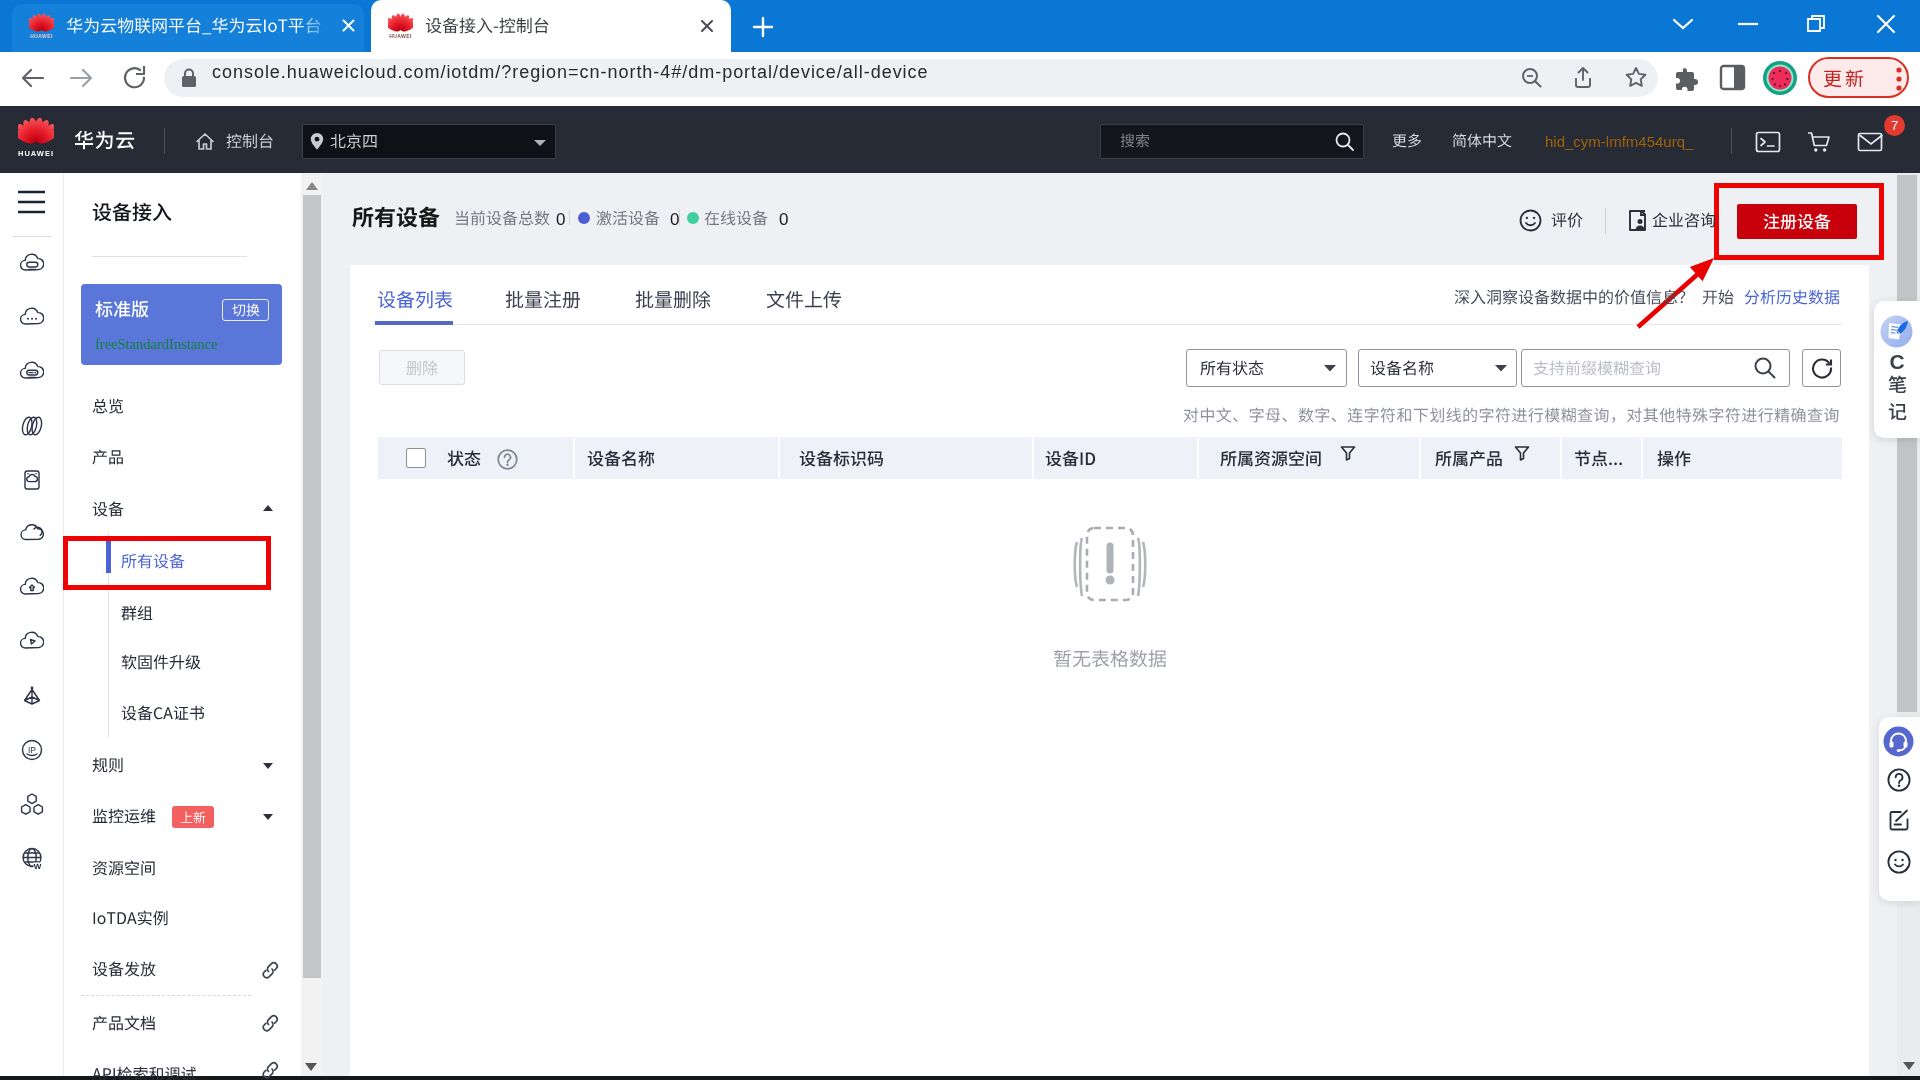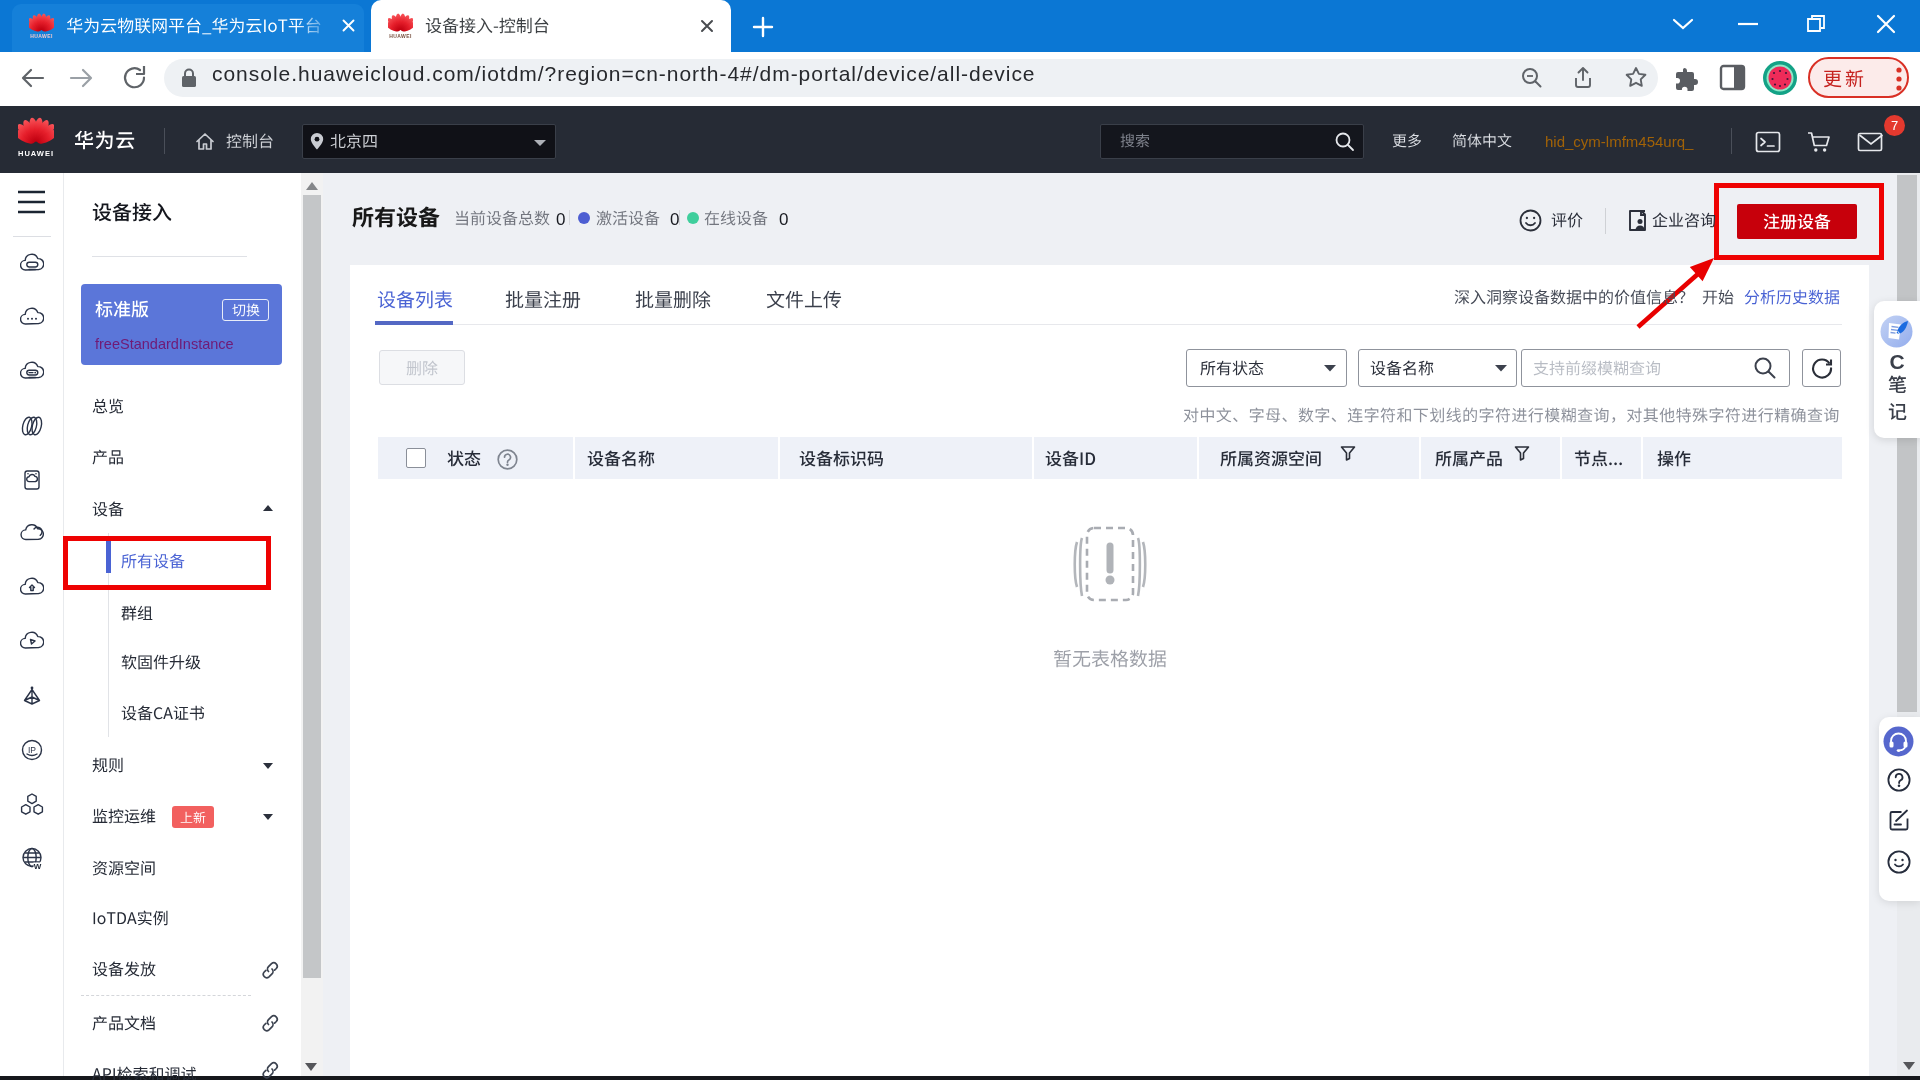--- a/index.html
+++ b/index.html
@@ -221,21 +221,21 @@
     <svg style="position:absolute;left:18px;top:62px;" width="130" height="32" viewBox="0 0 130 32">
       <path d="M25 16H6M13 8l-8 8 8 8" stroke="#5f6368" stroke-width="2.2" fill="none" stroke-linecap="round" stroke-linejoin="round"></path>
       <path d="M53 16h19M65 8l8 8-8 8" stroke="#9aa0a6" stroke-width="2.2" fill="none" stroke-linecap="round" stroke-linejoin="round"></path>
       <path d="M122 8a9.5 9.5 0 1 0 4 7.6" stroke="#5f6368" stroke-width="2.2" fill="none" stroke-linecap="round"></path>
       <path d="M126 4v8h-8" fill="none" stroke="#5f6368" stroke-width="2.2" stroke-linejoin="round"></path>
     </svg>
     <svg style="position:absolute;left:180px;top:67px;" width="18" height="22" viewBox="0 0 18 22">
       <rect x="2" y="9" width="14" height="11" rx="1.6" fill="#5f6368"></rect>
       <path d="M5 9V6.5a4 4 0 0 1 8 0V9" fill="none" stroke="#5f6368" stroke-width="2"></path>
     </svg>
-    <div style="position:absolute;left:212px;top:62px;width:1300px;height:30px;font-size:21px;color:#27292d;letter-spacing:0.97px;font-family:'Liberation Sans',sans-serif">console.huaweicloud.com/iotdm/?region=cn-north-4#/dm-portal/device/all-device</div>
+    <div style="position:absolute;left:212px;top:62px;width:1300px;height:30px;font-size:18px;color:#27292d;letter-spacing:0.97px;font-family:'Liberation Sans',sans-serif">console.huaweicloud.com/iotdm/?region=cn-north-4#/dm-portal/device/all-device</div>
     <svg style="position:absolute;left:1520px;top:66px;" width="130" height="24" viewBox="0 0 130 24">
       <circle cx="10" cy="10" r="7" fill="none" stroke="#5f6368" stroke-width="2"></circle>
       <path d="M7 10h6" stroke="#5f6368" stroke-width="1.8"></path>
       <path d="M15.5 15.5l5 5" stroke="#5f6368" stroke-width="2" stroke-linecap="round"></path>
       <path d="M56 12v7a2 2 0 0 0 2 2h10a2 2 0 0 0 2-2v-7" fill="none" stroke="#5f6368" stroke-width="1.9"></path>
       <path d="M63 14V3M58.5 6.5L63 2l4.5 4.5" fill="none" stroke="#5f6368" stroke-width="1.9" stroke-linejoin="round" stroke-linecap="round"></path>
       <path d="M116 2l2.9 5.9 6.5.9-4.7 4.6 1.1 6.4-5.8-3-5.8 3 1.1-6.4L106.6 8.8l6.5-.9z" fill="none" stroke="#5f6368" stroke-width="1.9" stroke-linejoin="round"></path>
     </svg>
     <svg style="position:absolute;left:1674px;top:66px;" width="26" height="25" viewBox="0 0 26 25">
       <path d="M10 2a3 3 0 0 1 3 3v1h5a2 2 0 0 1 2 2v5h1a3 3 0 1 1 0 6h-1v4a2 2 0 0 1-2 2h-4.5v-1.5a2.8 2.8 0 1 0-5.6 0V24H4a2 2 0 0 1-2-2v-4.5h1.2a2.8 2.8 0 1 0 0-5.6H2V8a2 2 0 0 1 2-2h5V5a3 3 0 0 1 1-3z" fill="#5a5d62"></path>
@@ -558,21 +558,21 @@
             <use href="#gr006f" x="11852"></use>
             <use href="#gr0054" x="12458"></use>
             <use href="#gr5e73" x="13057"></use>
             <use href="#gr53f0" x="14057"></use>
           </g>
         </svg>
         <div style="position:absolute;left:230px;top:0;width:44px;height:26px;background:linear-gradient(90deg,rgba(21,128,217,0),#1580d9 85%)"></div>
       </div>
     </div>
     <div style="position:absolute;left:1545px;top:133px;font-size:15px;color:#a16207;font-family:'Liberation Sans',sans-serif">hid_cym-lmfm454urq_</div>
-    <div style="position:absolute;left:95px;top:336px;font-size:14.5px;color:#701a75;font-family:Liberation Sans, sans-serif">freeStandardInstance</div>
+    <div style="position:absolute;left:95px;top:336px;font-size:14.5px;color:#15803d;font-family:Liberation Serif, serif">freeStandardInstance</div>
     <svg style="position:absolute;left:18px;top:117px" width="36" height="31" viewBox="0 0 36 31">
       <use href="#hw"></use>
     </svg>
     <div style="position:absolute;left:14px;top:149px;width:44px;text-align:center;font-size:7.5px;letter-spacing:1px;font-weight:bold;color:#fff;font-family:'Liberation Sans',sans-serif">HUAWEI</div>
     <svg style="position:absolute;left:29px;top:13px" width="25" height="21" viewBox="0 0 36 30">
       <use href="#hw"></use>
     </svg>
     <div style="position:absolute;left:26px;top:33px;width:31px;text-align:center;font-size:5px;letter-spacing:0.4px;font-weight:bold;color:#f0c8cd;font-family:'Liberation Sans',sans-serif">HUAWEI</div>
     <svg style="position:absolute;left:388px;top:13px" width="25" height="21" viewBox="0 0 36 30">
       <use href="#hw"></use>

